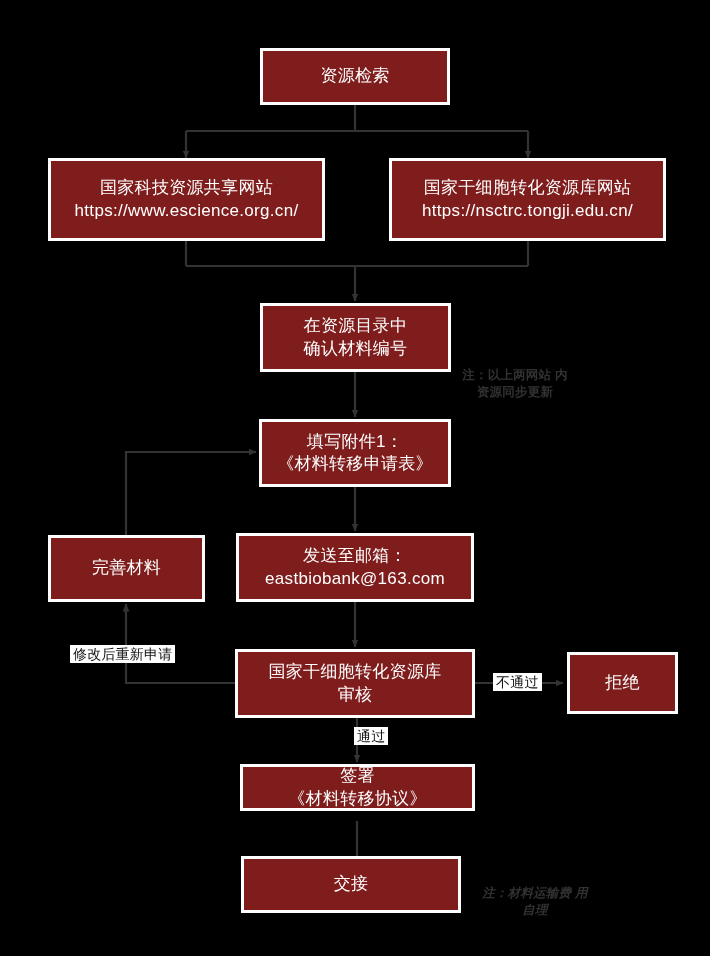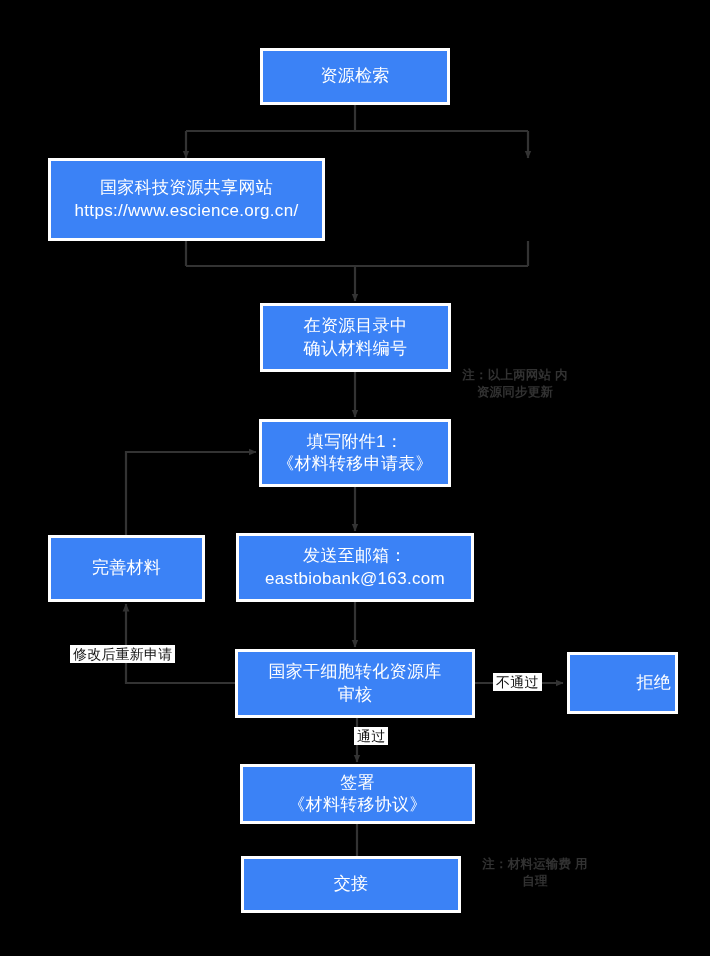--- a/index.html
+++ b/index.html
@@ -22,21 +22,21 @@
   }
   svg.lines {
     position: absolute;
     left: 0; top: 0;
     width: 710px;
     height: 956px;
     pointer-events: none;
   }
   .node {
     position: absolute;
-    background: #3b82f6;
+    background: #7f1d1d;
     border: 3px solid #ffffff;
     box-sizing: border-box;
     color: #ffffff;
     display: flex;
     align-items: center;
     justify-content: center;
     text-align: center;
     line-height: 1.30;
     font-size: 17px;
     letter-spacing: 0.3px;
@@ -113,20 +113,26 @@
     </span>
   </div>
 
   <div class="node" style="left:48px; top:158px; width:277px; height:83px;">
     <span class="txt">
       <span class="ln">国家科技资源共享网站</span>
       <span class="ln">https://www.escience.org.cn/</span>
     </span>
   </div>
 
+  <div class="node" style="left:389px; top:158px; width:277px; height:83px;">
+    <span class="txt">
+      <span class="ln">国家干细胞转化资源库网站</span>
+      <span class="ln">https://nsctrc.tongji.edu.cn/</span>
+    </span>
+  </div>
 
   <div class="node" style="left:260px; top:303px; width:191px; height:69px;">
     <span class="txt">
       <span class="ln">在资源目录中</span>
       <span class="ln">确认材料编号</span>
     </span>
   </div>
 
   <div class="note" style="left:460px; top:320px; width:110px;margin-top:47px;">
     <span class="ln">注：以上两网站</span>
@@ -153,40 +159,40 @@
     </span>
   </div>
 
   <div class="node" style="left:235px; top:649px; width:240px; height:69px;">
     <span class="txt">
       <span class="ln">国家干细胞转化资源库</span>
       <span class="ln">审核</span>
     </span>
   </div>
 
-  <div class="node" style="left:567px; top:652px; width:111px; height:62px;text-align:right;">
+  <div class="node" style="left:567px; top:652px; width:111px; height:62px;">
     <span class="txt">
       <span class="ln">拒绝</span>
     </span>
   </div>
 
-  <div class="node" style="left:240px; top:764px; width:235px; height:60px;">
+  <div class="node" style="left:240px; top:764px; width:235px; height:47px;">
     <span class="txt">
       <span class="ln">签署</span>
       <span class="ln">《材料转移协议》</span>
     </span>
   </div>
 
   <div class="node" style="left:241px; top:856px; width:220px; height:57px;">
     <span class="txt">
       <span class="ln">交接</span>
     </span>
   </div>
 
-  <div class="note" style="left:482px; top:856px; width:106px;">
+  <div class="note" style="left:482px; top:885px; width:106px;font-style:italic;">
     <span class="ln">注：材料运输费</span>
     <span class="ln">用自理</span>
   </div>
 
   <div class="edge-label" style="left:70px; top:645px;">修改后重新申请</div>
 
   <div class="edge-label" style="left:493px; top:673px;">不通过</div>
 
   <div class="edge-label" style="left:338px; top:727px;margin-left:16px;">通过</div>
 

